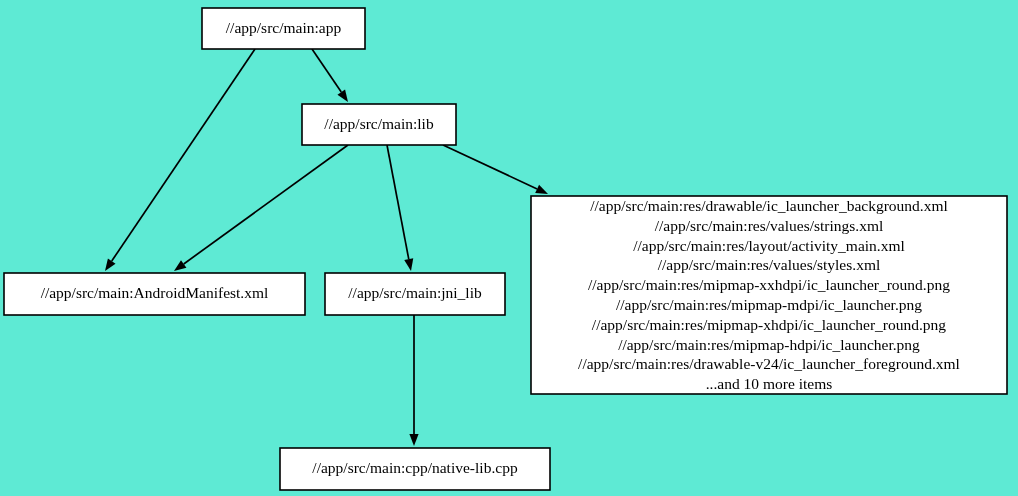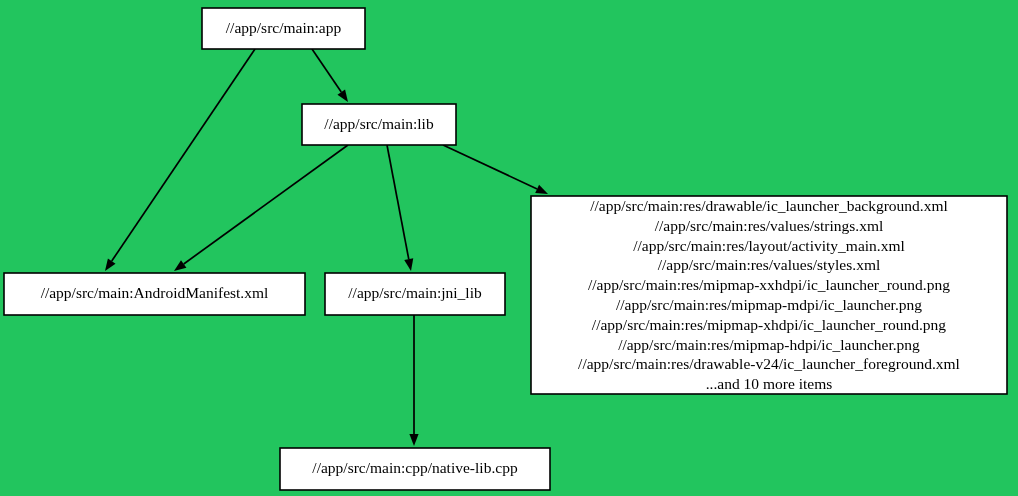--- a/index.html
+++ b/index.html
@@ -4,21 +4,21 @@
 <style>
   html, body {
     margin: 0;
     padding: 0;
     background: #ffffff;
   }
   #graph-root {
     position: relative;
     width: 1018px;
     height: 496px;
-    background: #22c55e;
+    background: #5eead4;
     font-family: "Liberation Serif", "DejaVu Serif", serif;
     overflow: hidden;
   }
   svg#graph-canvas {
     position: absolute;
     top: 0;
     left: 0;
     width: 1018px;
     height: 496px;
   }

